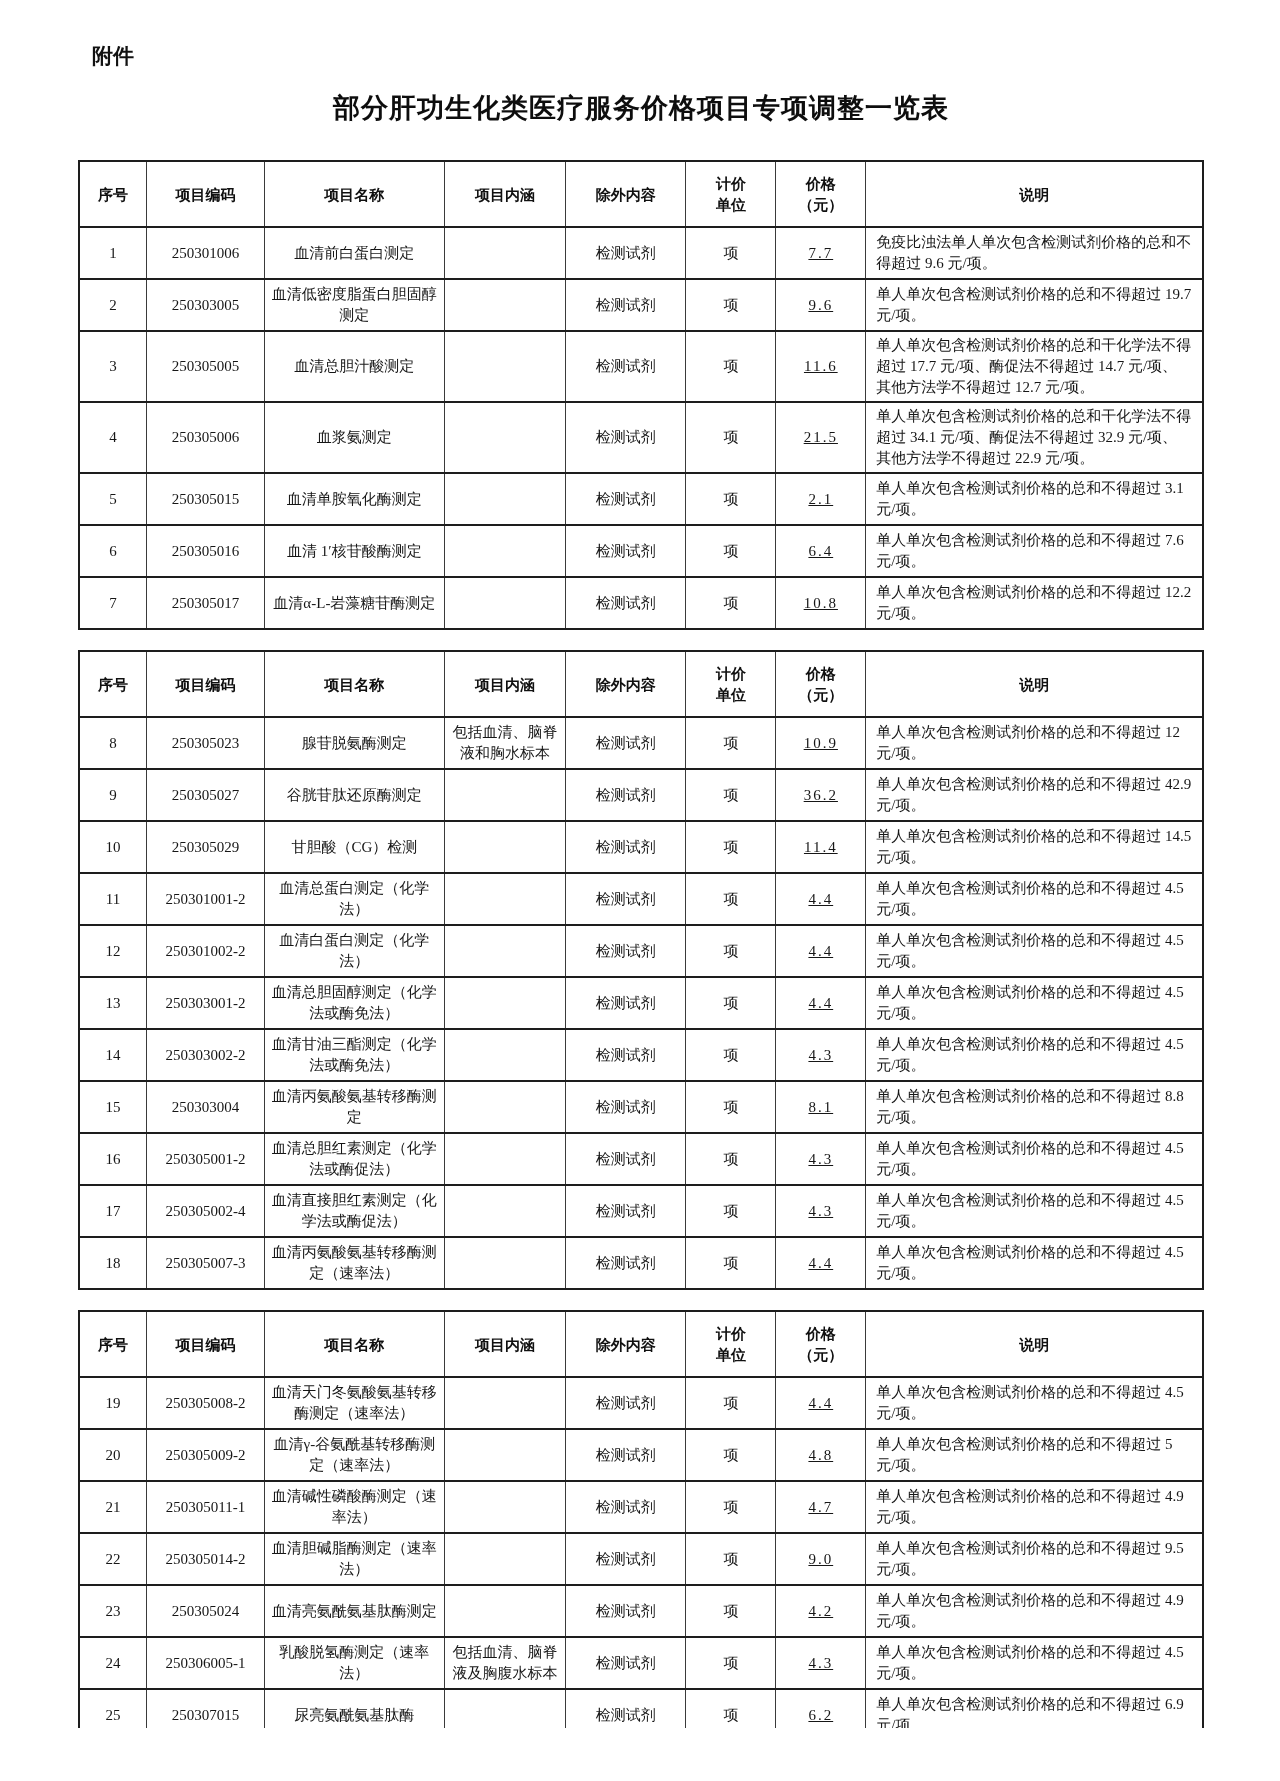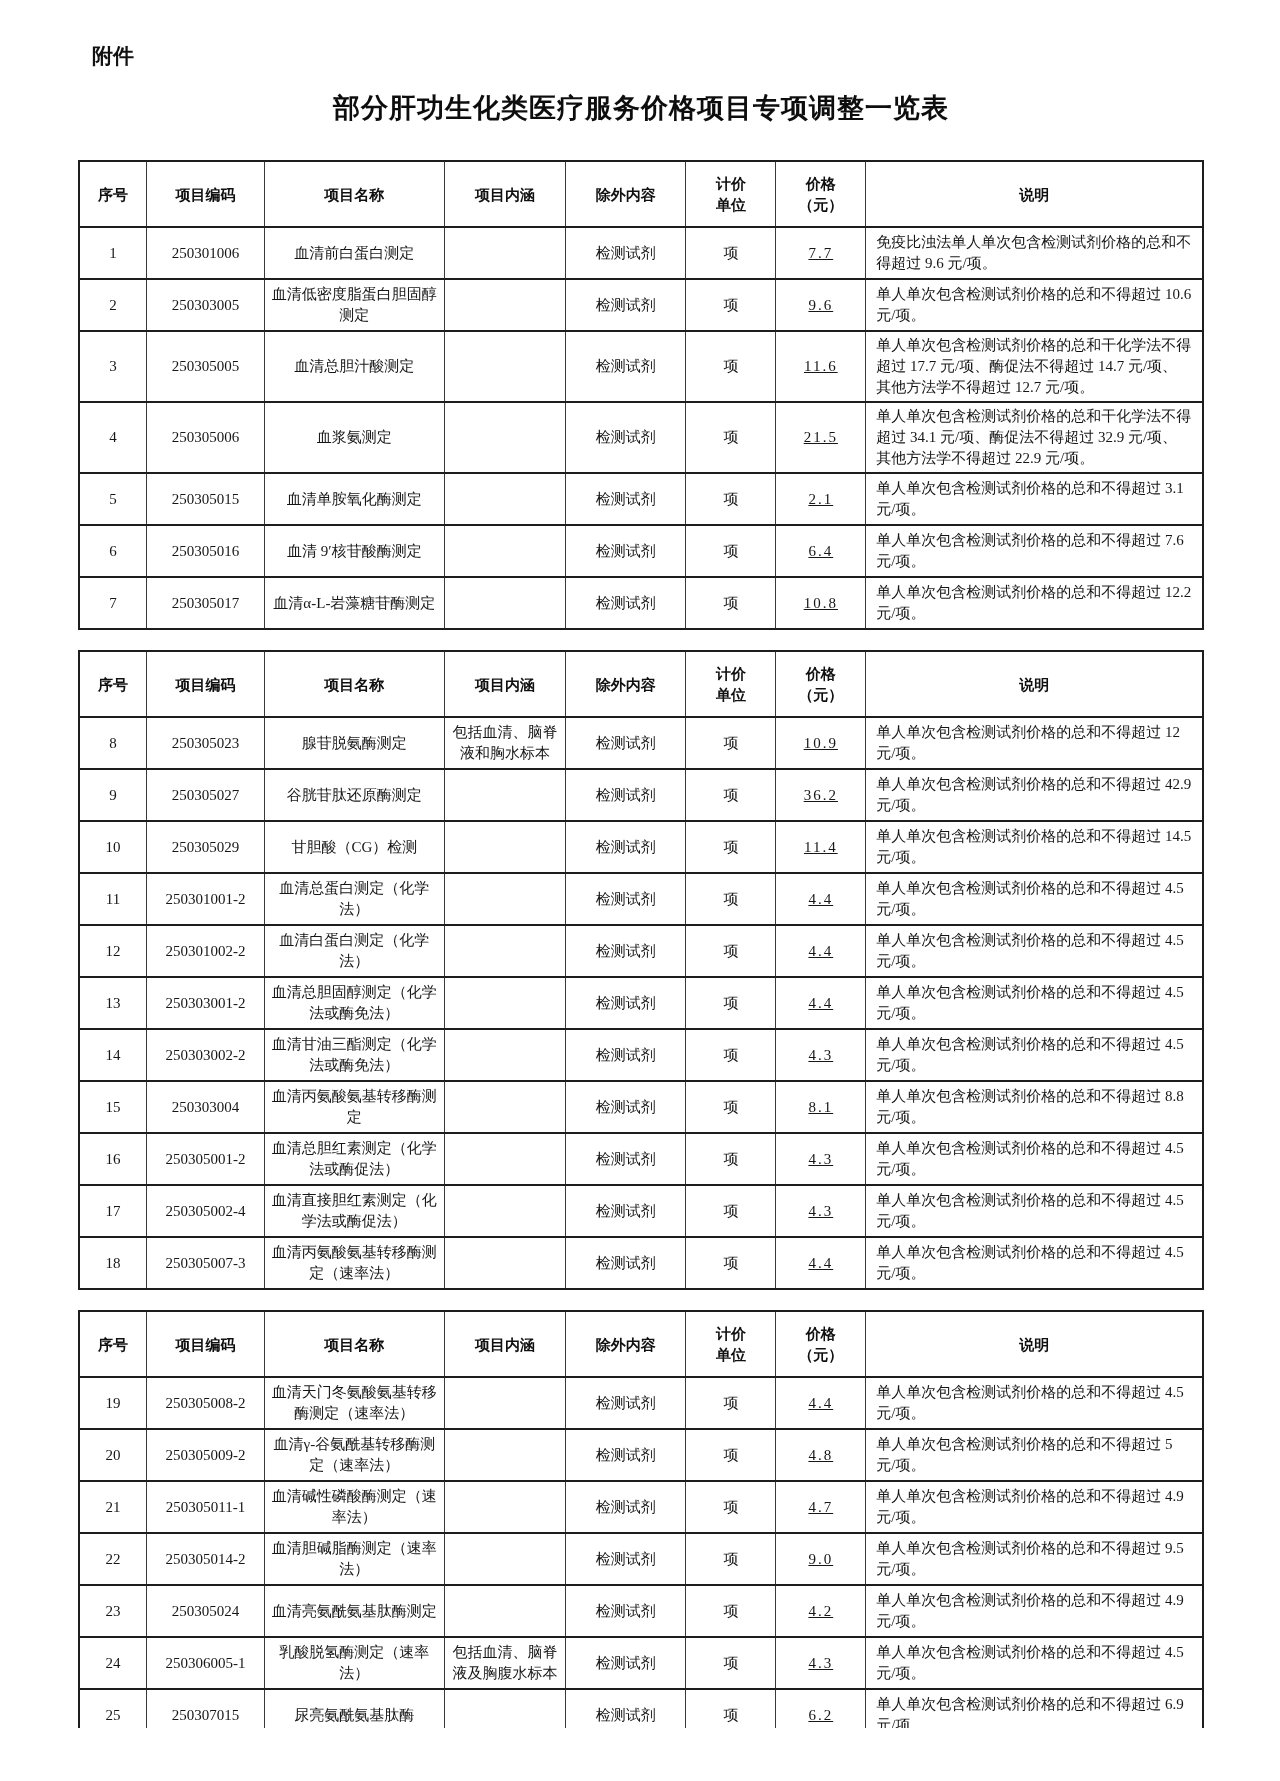--- a/index.html
+++ b/index.html
@@ -135,21 +135,21 @@
           <td class="col-note">免疫比浊法单人单次包含检测试剂价格的总和不得超过 9.6 元/项。</td>
         </tr>
         <tr>
           <td class="col-seq">2</td>
           <td class="col-code">250303005</td>
           <td class="col-name">血清低密度脂蛋白胆固醇测定</td>
           <td class="col-content"></td>
           <td class="col-exclusion">检测试剂</td>
           <td class="col-unit">项</td>
           <td class="col-price">9.6</td>
-          <td class="col-note">单人单次包含检测试剂价格的总和不得超过 10.6 元/项。</td>
+          <td class="col-note">单人单次包含检测试剂价格的总和不得超过 19.7 元/项。</td>
         </tr>
         <tr>
           <td class="col-seq">3</td>
           <td class="col-code">250305005</td>
           <td class="col-name">血清总胆汁酸测定</td>
           <td class="col-content"></td>
           <td class="col-exclusion">检测试剂</td>
           <td class="col-unit">项</td>
           <td class="col-price">11.6</td>
           <td class="col-note">单人单次包含检测试剂价格的总和干化学法不得超过 17.7 元/项、酶促法不得超过 14.7 元/项、其他方法学不得超过 12.7 元/项。</td>
@@ -170,21 +170,21 @@
           <td class="col-name">血清单胺氧化酶测定</td>
           <td class="col-content"></td>
           <td class="col-exclusion">检测试剂</td>
           <td class="col-unit">项</td>
           <td class="col-price">2.1</td>
           <td class="col-note">单人单次包含检测试剂价格的总和不得超过 3.1 元/项。</td>
         </tr>
         <tr>
           <td class="col-seq">6</td>
           <td class="col-code">250305016</td>
-          <td class="col-name">血清 9′核苷酸酶测定</td>
+          <td class="col-name">血清 1′核苷酸酶测定</td>
           <td class="col-content"></td>
           <td class="col-exclusion">检测试剂</td>
           <td class="col-unit">项</td>
           <td class="col-price">6.4</td>
           <td class="col-note">单人单次包含检测试剂价格的总和不得超过 7.6 元/项。</td>
         </tr>
         <tr>
           <td class="col-seq">7</td>
           <td class="col-code">250305017</td>
           <td class="col-name">血清α-L-岩藻糖苷酶测定</td>

